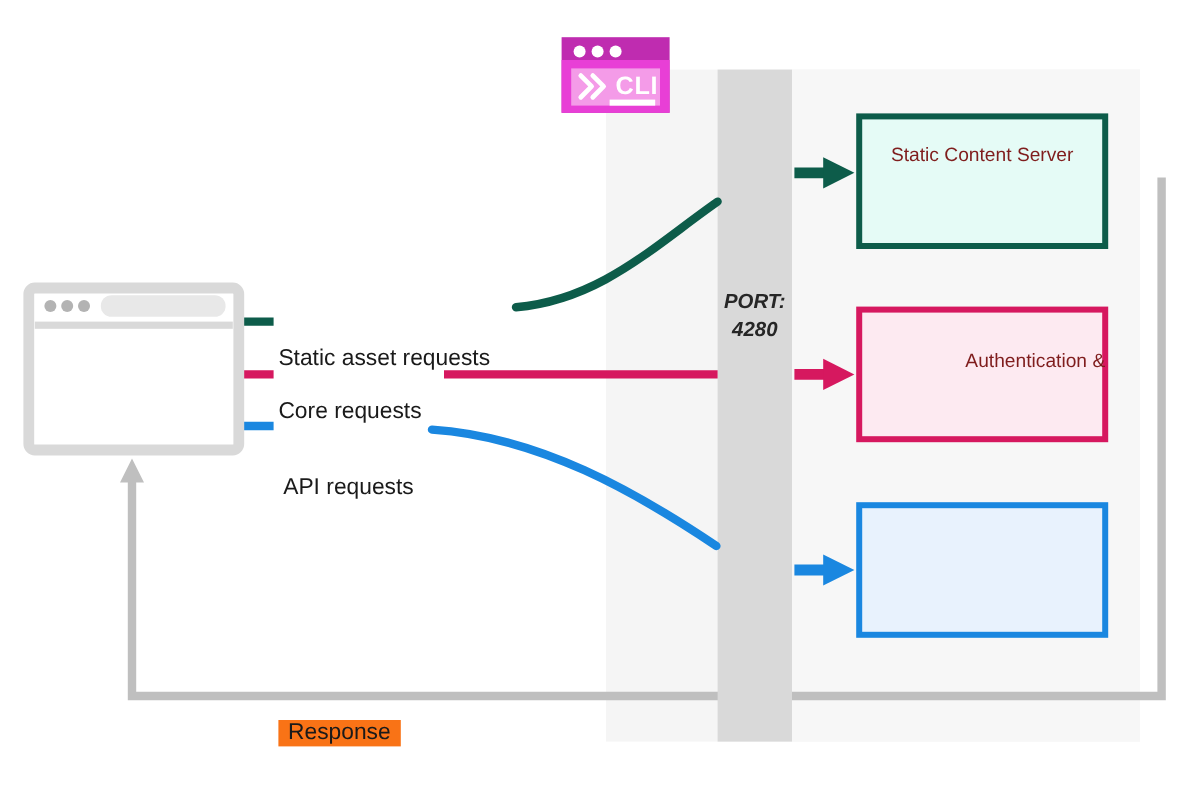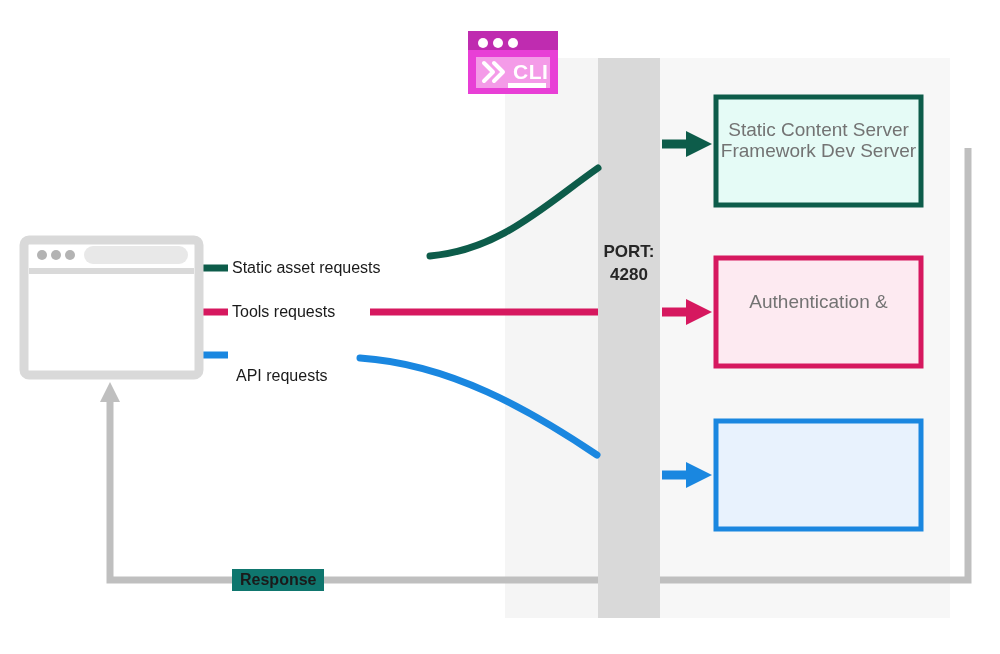--- a/index.html
+++ b/index.html
@@ -26,35 +26,36 @@
     width: 1000px;
     height: 654px;
   }
   .lbl {
     position: absolute;
     color: #1a1a1a;
     white-space: nowrap;
     font-family: "Liberation Sans", sans-serif;
   }
   .flow-label {
-    font-size: 16px;
+    font-size: 19px;
     line-height: 22px;
+    margin-top: 31px;
   }
   .port-label {
     font-size: 17px;
     font-weight: bold;
     color: #262626;
     text-align: center;
     line-height: 23px;
   }
   .box-label {
-    font-size: 19px;
+    font-size: 16px;
     line-height: 21px;
     text-align: center;
-    color: #737373;
+    color: #7f1d1d;
   }
   .cli-text {
     position: absolute;
     color: #ffffff;
     font-size: 21px;
     font-weight: bold;
     letter-spacing: 0.5px;
     font-family: "Liberation Sans", sans-serif;
   }
 </style>
@@ -137,33 +138,32 @@
       <circle cx="513" cy="43" r="5" fill="#ffffff"></circle>
       <path d="M 484 63 L 493 72 L 484 81" fill="none" stroke="#ffffff" stroke-width="4" stroke-linecap="round" stroke-linejoin="round"></path>
       <path d="M 494 63 L 503 72 L 494 81" fill="none" stroke="#ffffff" stroke-width="4" stroke-linecap="round" stroke-linejoin="round"></path>
       <rect x="508" y="83" width="38" height="5" fill="#ffffff"></rect>
     </g>
   </svg>
 
   <span class="cli-text" style="left:513px; top:60px;">CLI</span>
 
   <div class="lbl flow-label" style="left:232px; top:257px;">Static asset requests</div>
-  <div class="lbl flow-label" style="left:232px; top:301px;">Tools requests</div>
+  <div class="lbl flow-label" style="left:232px; top:301px;">Core requests</div>
   <div class="lbl flow-label" style="left:236px; top:365px;">API requests</div>
 
-  <div class="lbl flow-label" style="left:232px; top:569px; background:#0f766e; padding:0 8px;font-weight:bold;">Response</div>
+  <div class="lbl flow-label" style="left:232px; top:569px; background:#f97316; padding:0 8px;">Response</div>
 
-  <div class="lbl port-label" style="left:598px; top:240px; width:62px;">
+  <div class="lbl port-label" style="left:598px; top:240px; width:62px;font-style:italic;">
     <div>PORT:</div>
     <div>4280</div>
   </div>
 
   <div class="lbl box-label" style="left:716px; top:119px; width:205px;">
     <div>Static Content Server</div>
-    <div>Framework Dev Server</div>
   </div>
 
-  <div class="lbl box-label" style="left:716px; top:291px; width:205px;">
+  <div class="lbl box-label" style="left:716px; top:291px; width:205px;text-align:right;">
     <div>Authentication &amp;</div>
   </div>
 
 
 </div>
 
 </body></html>

